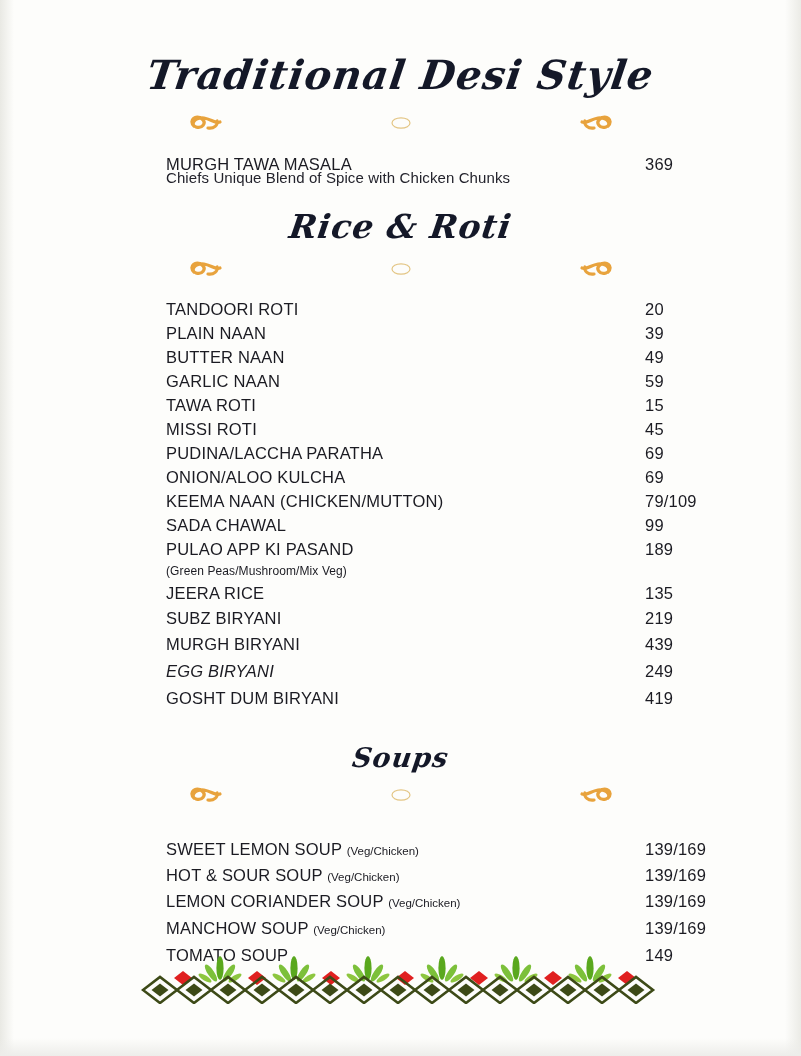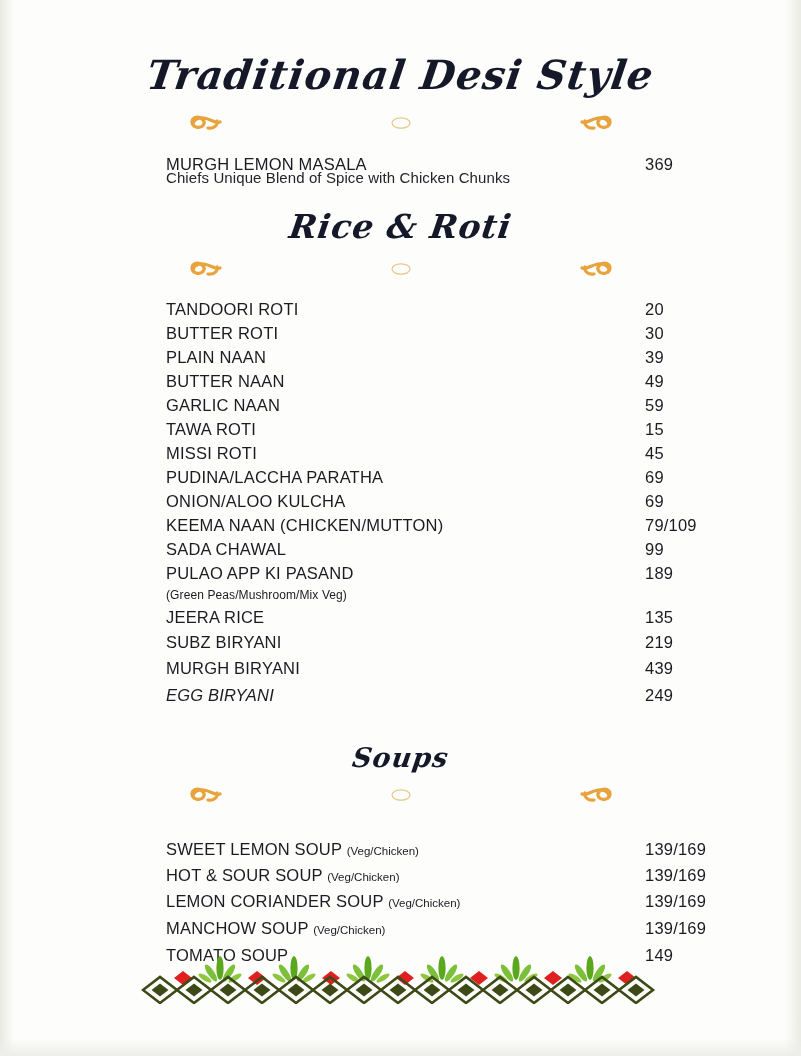--- a/index.html
+++ b/index.html
@@ -158,21 +158,21 @@
           <path d="M10 18 C 4 12, 12 6, 18 11 C 23 15, 18 21, 12 19 C 6 17, 10 9, 20 10 C 27 11, 31 16, 36 14"></path>
           <path d="M24 20 C 30 21, 34 17, 33 13"></path>
         </g>
         <circle cx="425" cy="13" r="2.1" fill="#e8a33d"></circle>
         <ellipse cx="217" cy="15" rx="9" ry="5.2" fill="none" stroke="#e3c583" stroke-width="1.2"></ellipse>
       </svg>
     </div>
 
     <div class="menu-list" style="margin-top:14px;">
       <div class="row with-desc">
-        <span class="name">MURGH LEMON MASALA</span>
+        <span class="name">MURGH TAWA MASALA</span>
         <span class="price">369</span>
         <span class="desc">Chiefs Unique Blend of Spice with Chicken Chunks</span>
       </div>
     </div>
   </div>
 
   <div style="position:absolute; left:0; top:208px; width:100%;">
 
     <div class="section-title title-rice">Rice &amp; Roti</div>
 
@@ -201,24 +201,20 @@
         <ellipse cx="217" cy="15" rx="9" ry="5.2" fill="none" stroke="#e3c583" stroke-width="1.2"></ellipse>
       </svg>
     </div>
 
     <div class="menu-list" style="margin-top:13px;">
       <div class="row">
         <span class="name">TANDOORI ROTI</span>
         <span class="price">20</span>
       </div>
       <div class="row">
-        <span class="name">BUTTER ROTI</span>
-        <span class="price">30</span>
-      </div>
-      <div class="row">
         <span class="name">PLAIN NAAN</span>
         <span class="price">39</span>
       </div>
       <div class="row">
         <span class="name">BUTTER NAAN</span>
         <span class="price">49</span>
       </div>
       <div class="row">
         <span class="name">GARLIC NAAN</span>
         <span class="price">59</span>
@@ -262,20 +258,24 @@
         <span class="name" style="line-height:26px;">SUBZ BIRYANI</span>
         <span class="price" style="line-height:26px;">219</span>
       </div>
       <div class="row" style="height:27px;">
         <span class="name" style="line-height:27px;">MURGH BIRYANI</span>
         <span class="price" style="line-height:27px;">439</span>
       </div>
       <div class="row" style="height:27px;">
         <span class="name" style="line-height:27px;font-style:italic;">EGG BIRYANI</span>
         <span class="price" style="line-height:27px;">249</span>
+      </div>
+      <div class="row" style="height:26px;">
+        <span class="name" style="line-height:26px;">GOSHT DUM BIRYANI</span>
+        <span class="price" style="line-height:26px;">419</span>
       </div>
     </div>
   </div>
 
   <div style="position:absolute; left:0; top:742px; width:100%;">
 
     <div class="section-title title-soups">Soups</div>
 
     <div class="divider" style="margin-top:6px;">
       <svg viewBox="0 0 434 30" xmlns="http://www.w3.org/2000/svg">

